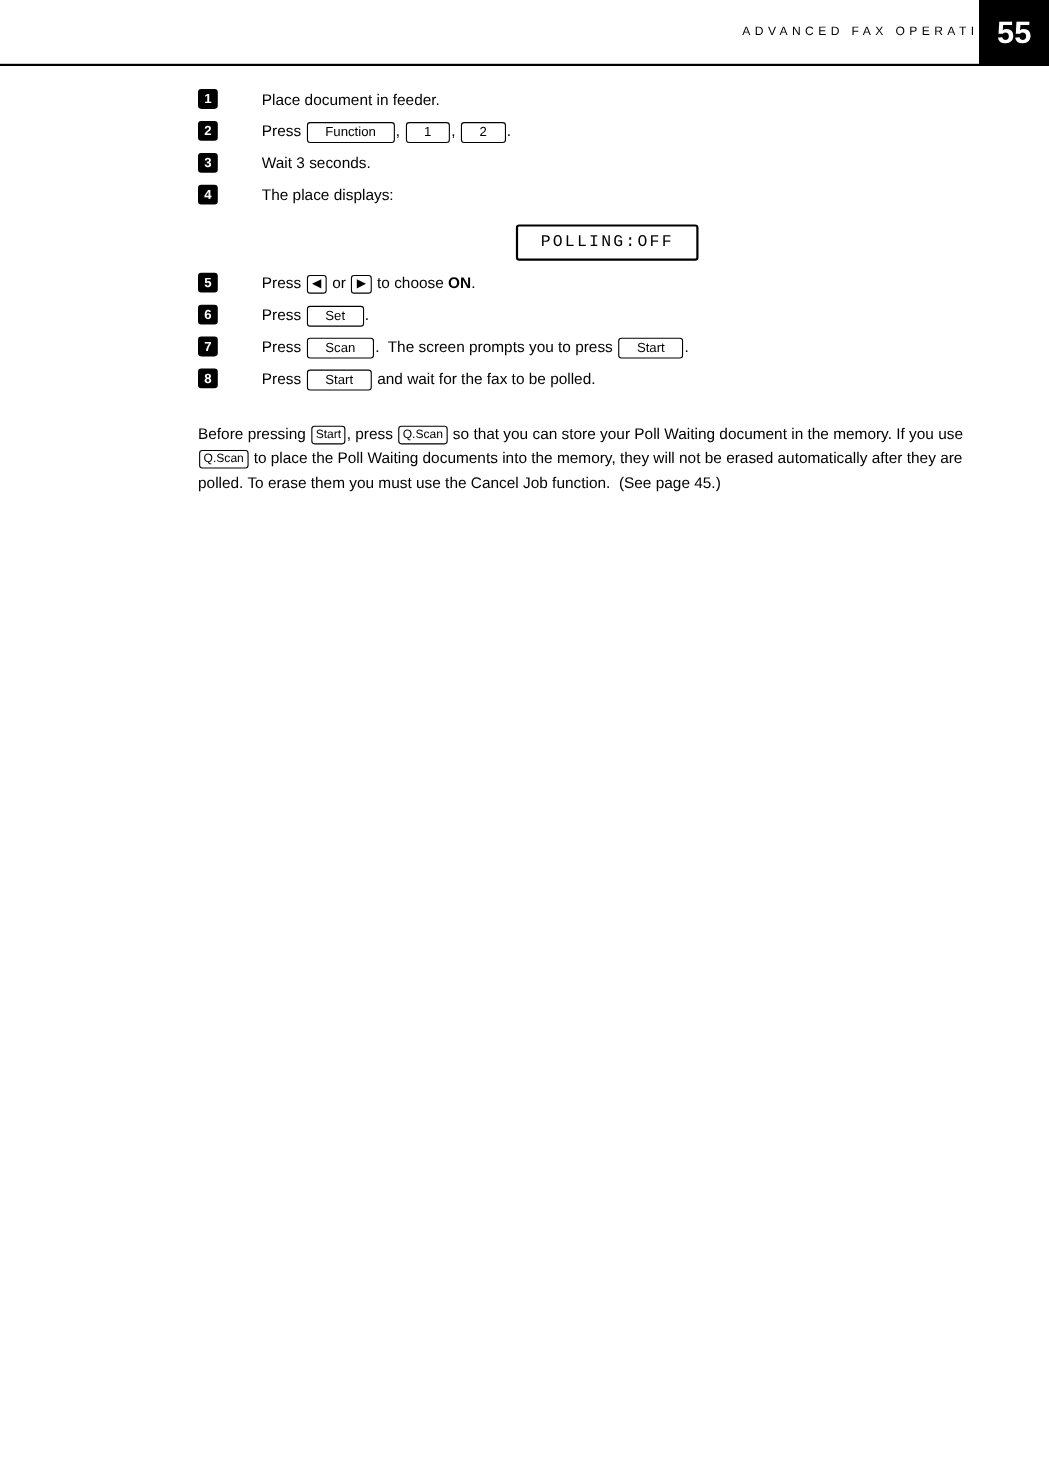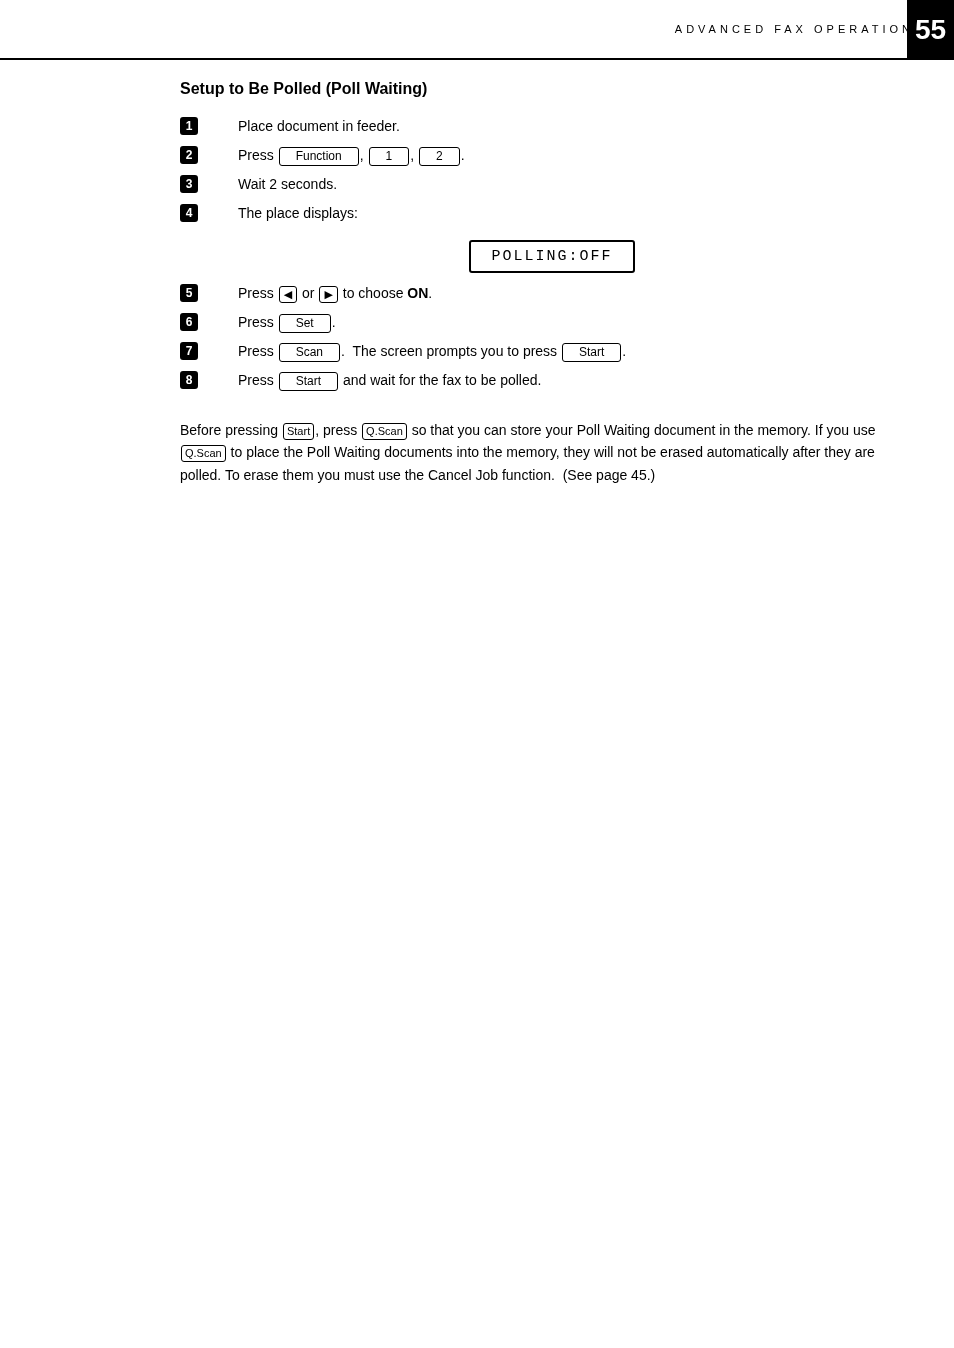--- a/index.html
+++ b/index.html
@@ -46,21 +46,21 @@
       color: #000;
       margin-right: 20px;
       font-weight: normal;
     }
 
     .page-number-box {
       background: #000;
       color: #fff;
       font-size: 28px;
       font-weight: bold;
-      width: 47px;
+      width: 64px;
       height: 60px;
       display: flex;
       align-items: center;
       justify-content: center;
       position: absolute;
       top: 0;
       right: 0;
       margin-left: 44px;
     }
 
@@ -188,39 +188,38 @@
 
 <div class="page-container">
 
   <div class="header-bar">
     <span class="header-title">ADVANCED FAX OPERATION</span>
     <div class="page-number-box">55</div>
   </div>
 
   <div class="main-content">
 
-    <div class="section-title">Setup to Be Polled (Poll Waiting)</div>
 
     <ul class="steps-list">
 
       <li class="step-item">
         <span class="step-num-styled">1</span>
         <span class="step-content">Place document in feeder.</span>
       </li>
 
       <li class="step-item">
         <span class="step-num-styled">2</span>
         <span class="step-content">
           Press <span class="key-btn">Function</span>, <span class="key-btn">1</span>, <span class="key-btn">2</span>.
         </span>
       </li>
 
       <li class="step-item">
         <span class="step-num-styled">3</span>
-        <span class="step-content">Wait 2 seconds.</span>
+        <span class="step-content">Wait 3 seconds.</span>
       </li>
 
       <li class="step-item">
         <span class="step-num-styled">4</span>
         <span class="step-content">The place displays:</span>
       </li>
 
     </ul>
 
     <div class="screen-display">

